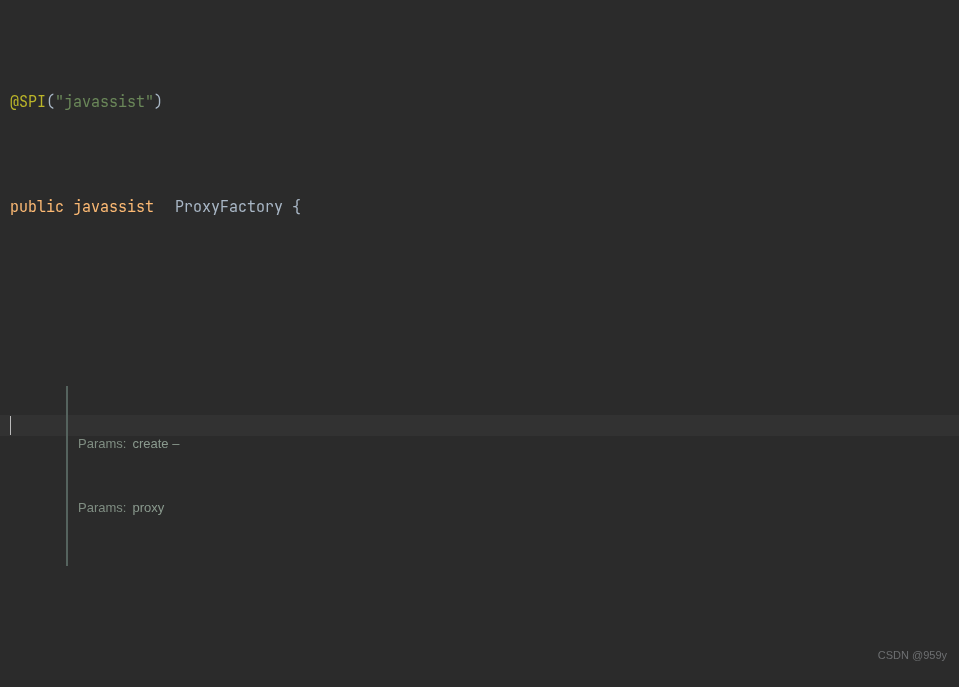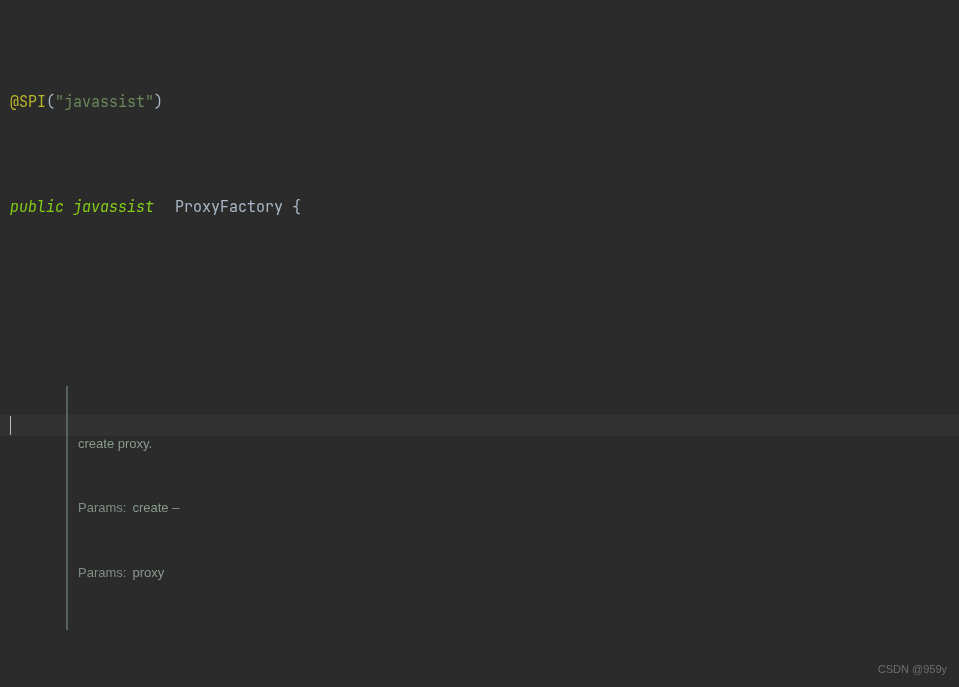--- a/index.html
+++ b/index.html
@@ -17,21 +17,21 @@
   .editor {
     padding: 8px 0 8px 10px;
     white-space: pre;
   }
   .line { height: 21px; display: flex; align-items: center; }
   .blank { height: 21px; }
 
   
   .anno    { color: #bbb529; }   
   .str     { color: #6a8759; }   
-  .kw      { color: #84cc16; font-style: italic; }   
+  .kw      { color: #fdba74; }   
   .id      { color: #a9b7c6; margin-left: 12px; }   
   .punct   { color: #a9b7c6; }
 
   
   .doc {
     margin-left: 56px;
     border-left: 2px solid #55635e;
     padding: 4px 0 4px 10px;
     font-family: "Segoe UI", Arial, sans-serif;
     font-size: 13px;
@@ -58,21 +58,21 @@
     width: 1px;
     height: 19px;
     background: #bbbbbb;
     z-index: 2;
   }
   .editor > * { position: relative; z-index: 1; }
 
   .watermark {
     position: absolute;
     right: 12px;
-    bottom: 10px;
+    bottom: 24px;
     font-family: Arial, sans-serif;
     font-size: 11px;
     color: #6d6f71;
     z-index: 3;
   }
 </style>
 </head>
 <body>
 
 <div class="caret-line"></div>
@@ -87,21 +87,20 @@
 
   
   <div class="line">
     <span class="kw">public</span><span>&nbsp;</span><span class="kw">javassist</span><span>&nbsp;</span><span class="id">ProxyFactory</span><span class="punct"> {</span>
   </div>
 
   <div class="blank"></div>
 
   
   <div class="doc">
-    <div class="dsummary">create proxy.</div>
     <div class="doc-row">
       <span class="doc-label">Params:</span>
       <span class="doc-val">create –</span>
     </div>
     <div class="doc-row">
       <span class="doc-label">Params:</span>
       <span class="doc-val">proxy</span>
     </div>
   </div>
 

